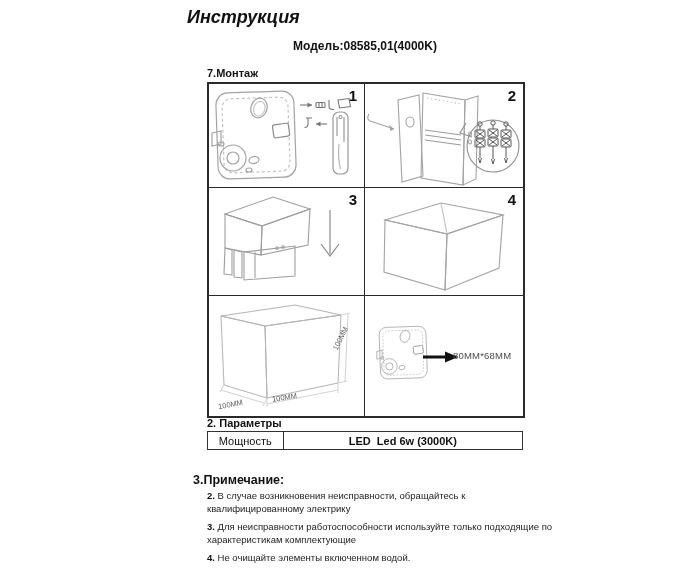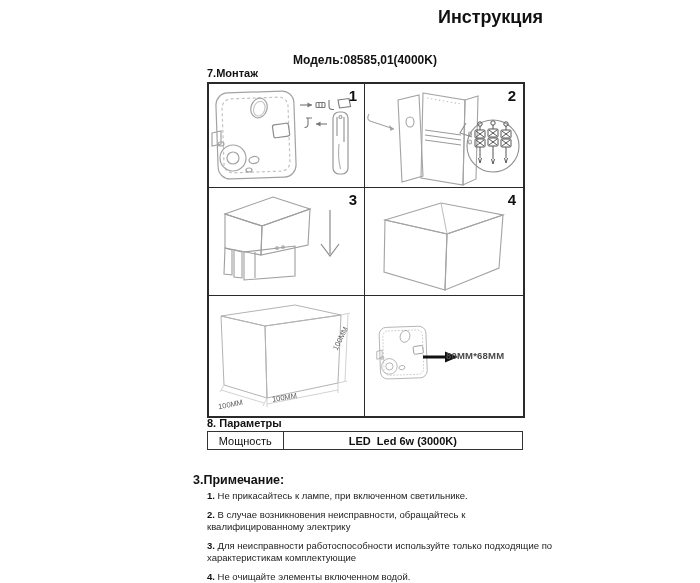--- a/index.html
+++ b/index.html
@@ -2,25 +2,25 @@
 <html><head>
 <meta charset="utf-8">
 <style>
   * { margin:0; padding:0; box-sizing:border-box; }
   html,body { background:#ffffff; }
   .page {
     position:relative; width:700px; height:583px; background:#fff;
     font-family:"Liberation Sans", sans-serif; color:#1a1a1a; overflow:hidden;
   }
   .doc-title {
-    position:absolute; left:187px; top:7px; width:356px; text-align:right;
-    font-size:18px; font-weight:bold; color:#111;
+    position:absolute; left:187px; top:7px; width:356px; text-align:left;
+    font-size:18px; font-weight:bold; color:#111;font-style:italic;
   }
   .model-line {
-    position:absolute; left:187px; top:53px; width:356px; text-align:center;
+    position:absolute; left:187px; top:39px; width:356px; text-align:center;
     font-size:12px; font-weight:bold; color:#111;
   }
   .sec-heading { position:absolute; font-size:11px; font-weight:bold; color:#111; }
   .h-montage { left:207px; top:67px; }
   .h-params  { left:207px; top:417px; }
   .h-notes   { left:193px; top:473px; font-size:12.5px; }
 
   .grid {
     position:absolute; left:207px; top:82px;
     display:grid; grid-template-columns:156px 158px; grid-template-rows:104px 108px 120px;
@@ -32,22 +32,22 @@
   .step-num {
     position:absolute; top:3px; right:7px; font-size:15px; font-weight:bold; color:#111;
   }
   .cell svg { position:absolute; left:0; top:0; }
 
   .dim-label { position:absolute; font-size:7.5px; color:#5a5a5a; white-space:nowrap; }
   .dim-h { left:119px; top:38px;  transform:rotate(-64deg); }
   .dim-w { left:63px;  top:97px;  transform:rotate(-8deg); }
   .dim-d { left:9px;   top:104px; transform:rotate(-11deg); }
   .plate-size-label {
-    position:absolute; left:81px; top:54px; font-size:9.5px; color:#4a4a4a;
-    font-weight:bold; letter-spacing:0.2px; white-space:nowrap;
+    position:absolute; left:88px; top:54px; font-size:9.5px; color:#4a4a4a;
+    font-weight:normal; letter-spacing:0.2px; white-space:nowrap;
   }
 
   table.params {
     position:absolute; left:207px; top:431px; width:316px;
     border-collapse:collapse; table-layout:fixed;
   }
   table.params td {
     border:1.5px solid #333; text-align:center; vertical-align:middle;
     height:18px; font-size:11px; color:#111; padding:0 2px;
   }
@@ -229,45 +229,41 @@
         </g>
         <g>
           <line x1="58" y1="61" x2="80" y2="61" stroke="#111" stroke-width="3"></line>
           <path d="M80,55.5 L93,61 L80,66.5 Z" fill="#111"></path>
         </g>
       </svg>
       <span class="plate-size-label">80MM*68MM</span>
     </div>
   </div>
 
-  <div class="sec-heading h-params">8. Параметры</div>
+  <div class="sec-heading h-params">2. Параметры</div>
 
   <table class="params">
     <colgroup>
         <col style="width:24%">
         <col style="width:25%">
         <col style="width:24%">
         <col style="width:27%">
       </colgroup>
     <tbody>
     <tr>
       <td class="plain-lbl power-lbl">Мощность</td>
       <td class="bold-val" colspan="3">LED  Led 6w (3000K)</td>
     </tr>
   </tbody>
     </table>
 
   <div class="sec-heading h-notes">3.Примечание:</div>
 
   <div class="notes">
     <div class="note-item">
-      <span class="note-num">1.</span>
-      <span>Не прикасайтесь к лампе, при включенном светильнике.</span>
-    </div>
-    <div class="note-item">
       <span class="note-num">2.</span>
       <span>В случае возникновения неисправности, обращайтесь к квалифицированному электрику</span>
     </div>
     <div class="note-item">
       <span class="note-num">3.</span>
       <span>Для неисправности работоспособности используйте только подходящие по характеристикам комплектующие</span>
     </div>
     <div class="note-item">
       <span class="note-num">4.</span>
       <span>Не очищайте элементы включенном водой.</span>

